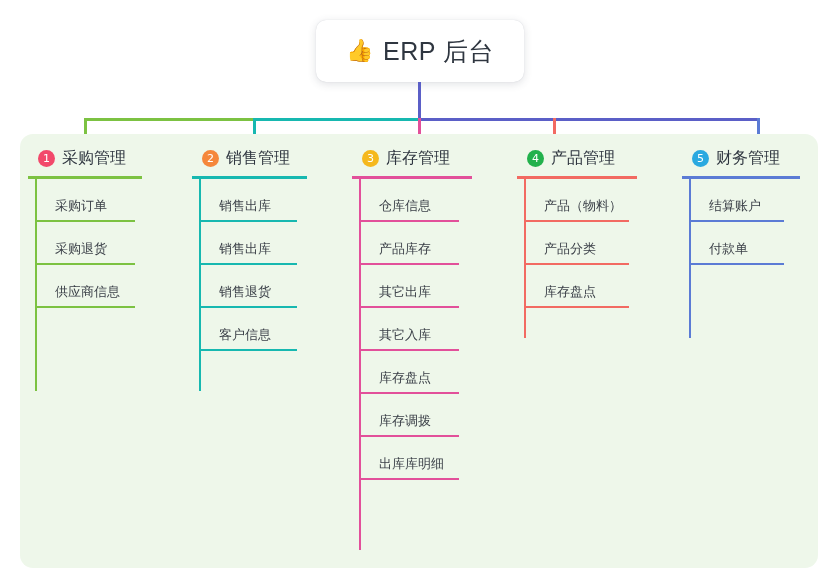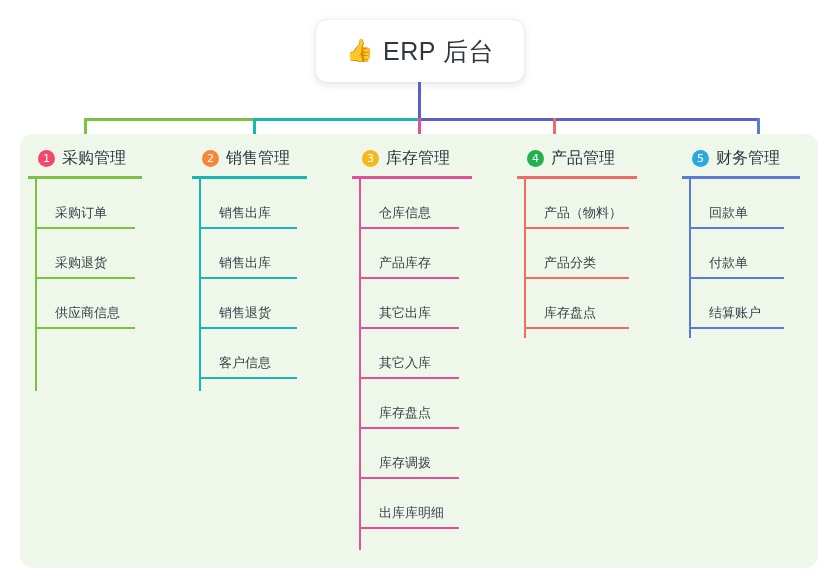--- a/index.html
+++ b/index.html
@@ -108,21 +108,21 @@
     padding-left: 0;
   }
   .spine {
     position: absolute;
     left: 2px;
     top: 0;
     width: 2px;
   }
   .item {
     position: relative;
-    height: 50px;
+    height: 43px;
     box-sizing: border-box;
   }
   .item-label {
     position: absolute;
     left: 22px;
     bottom: 7px;
     font-size: 13px;
     color: #3a3f47;
     white-space: nowrap;
   }
@@ -270,28 +270,24 @@
       </div>
       <div class="col" style="left: 687px;">
         <div class="col-head" style="margin-left: 5px;">
           <span class="badge" style="background: rgb(42, 169, 224);">5</span>
           <span class="col-title">财务管理</span>
         </div>
         <div class="col-rule" style="width: 118px; background: rgb(91, 123, 213);"></div>
         <div class="items">
           <div class="spine" style="background: rgb(91, 123, 213); height: 159px;"></div>
           <div class="item">
-            <span class="item-label">回款单</span>
+            <span class="item-label">结算账户</span>
             <div class="item-rule" style="width: 95px; background: rgb(91, 123, 213);"></div>
           </div>
           <div class="item">
             <span class="item-label">付款单</span>
             <div class="item-rule" style="width: 95px; background: rgb(91, 123, 213);"></div>
           </div>
-          <div class="item">
-            <span class="item-label">结算账户</span>
-            <div class="item-rule" style="width: 95px; background: rgb(91, 123, 213);"></div>
-          </div>
         </div>
       </div>
     </div>
 
 </div>
 
 </body></html>

